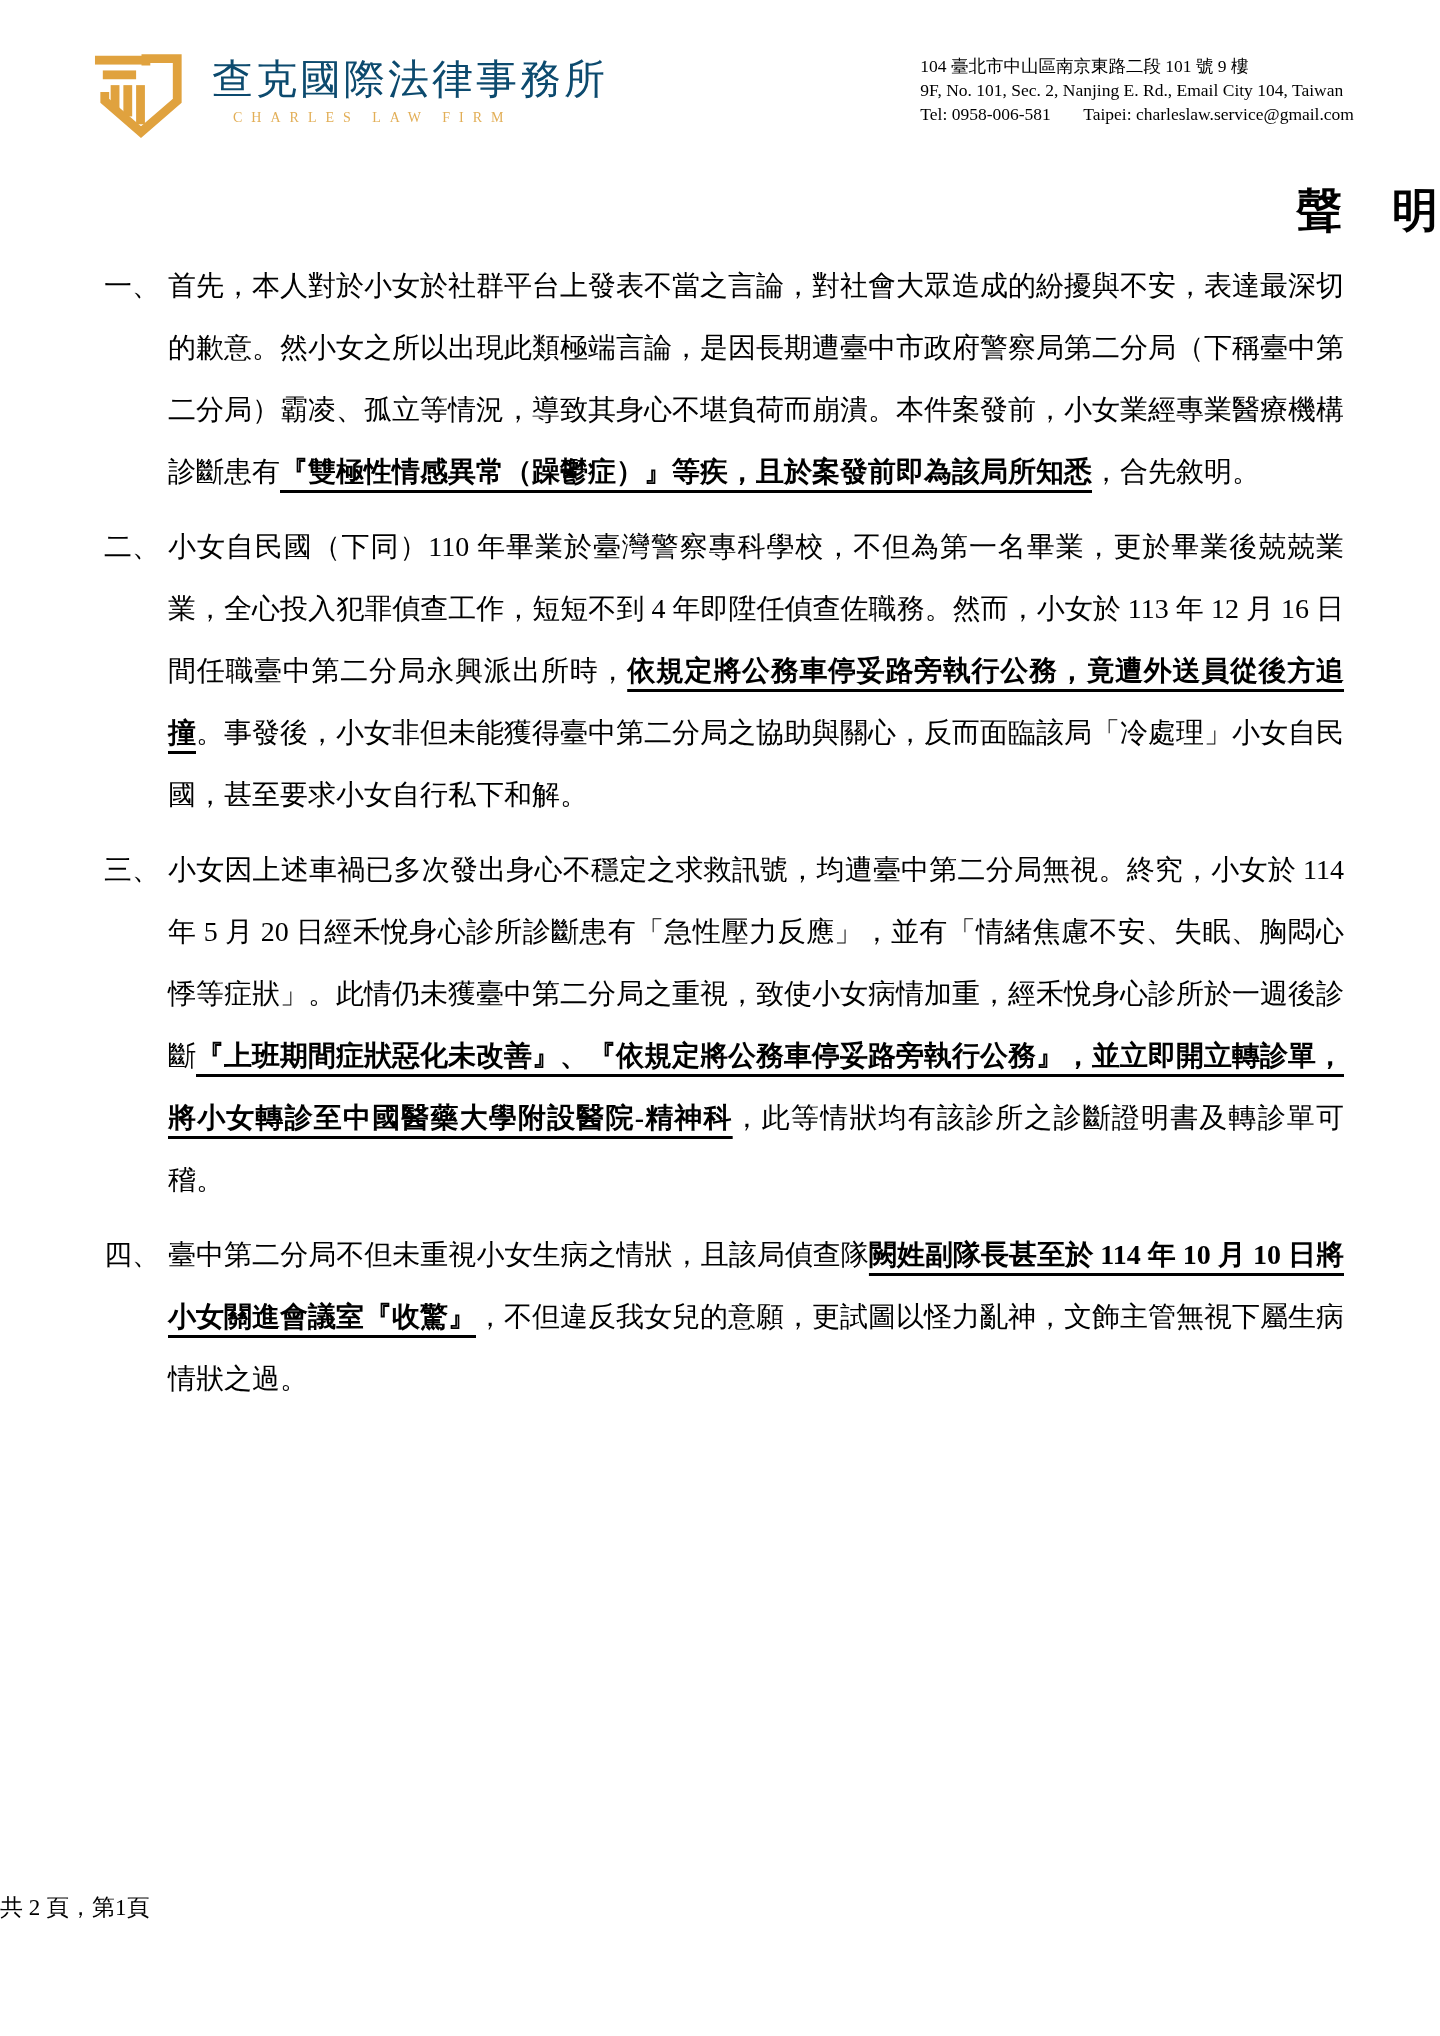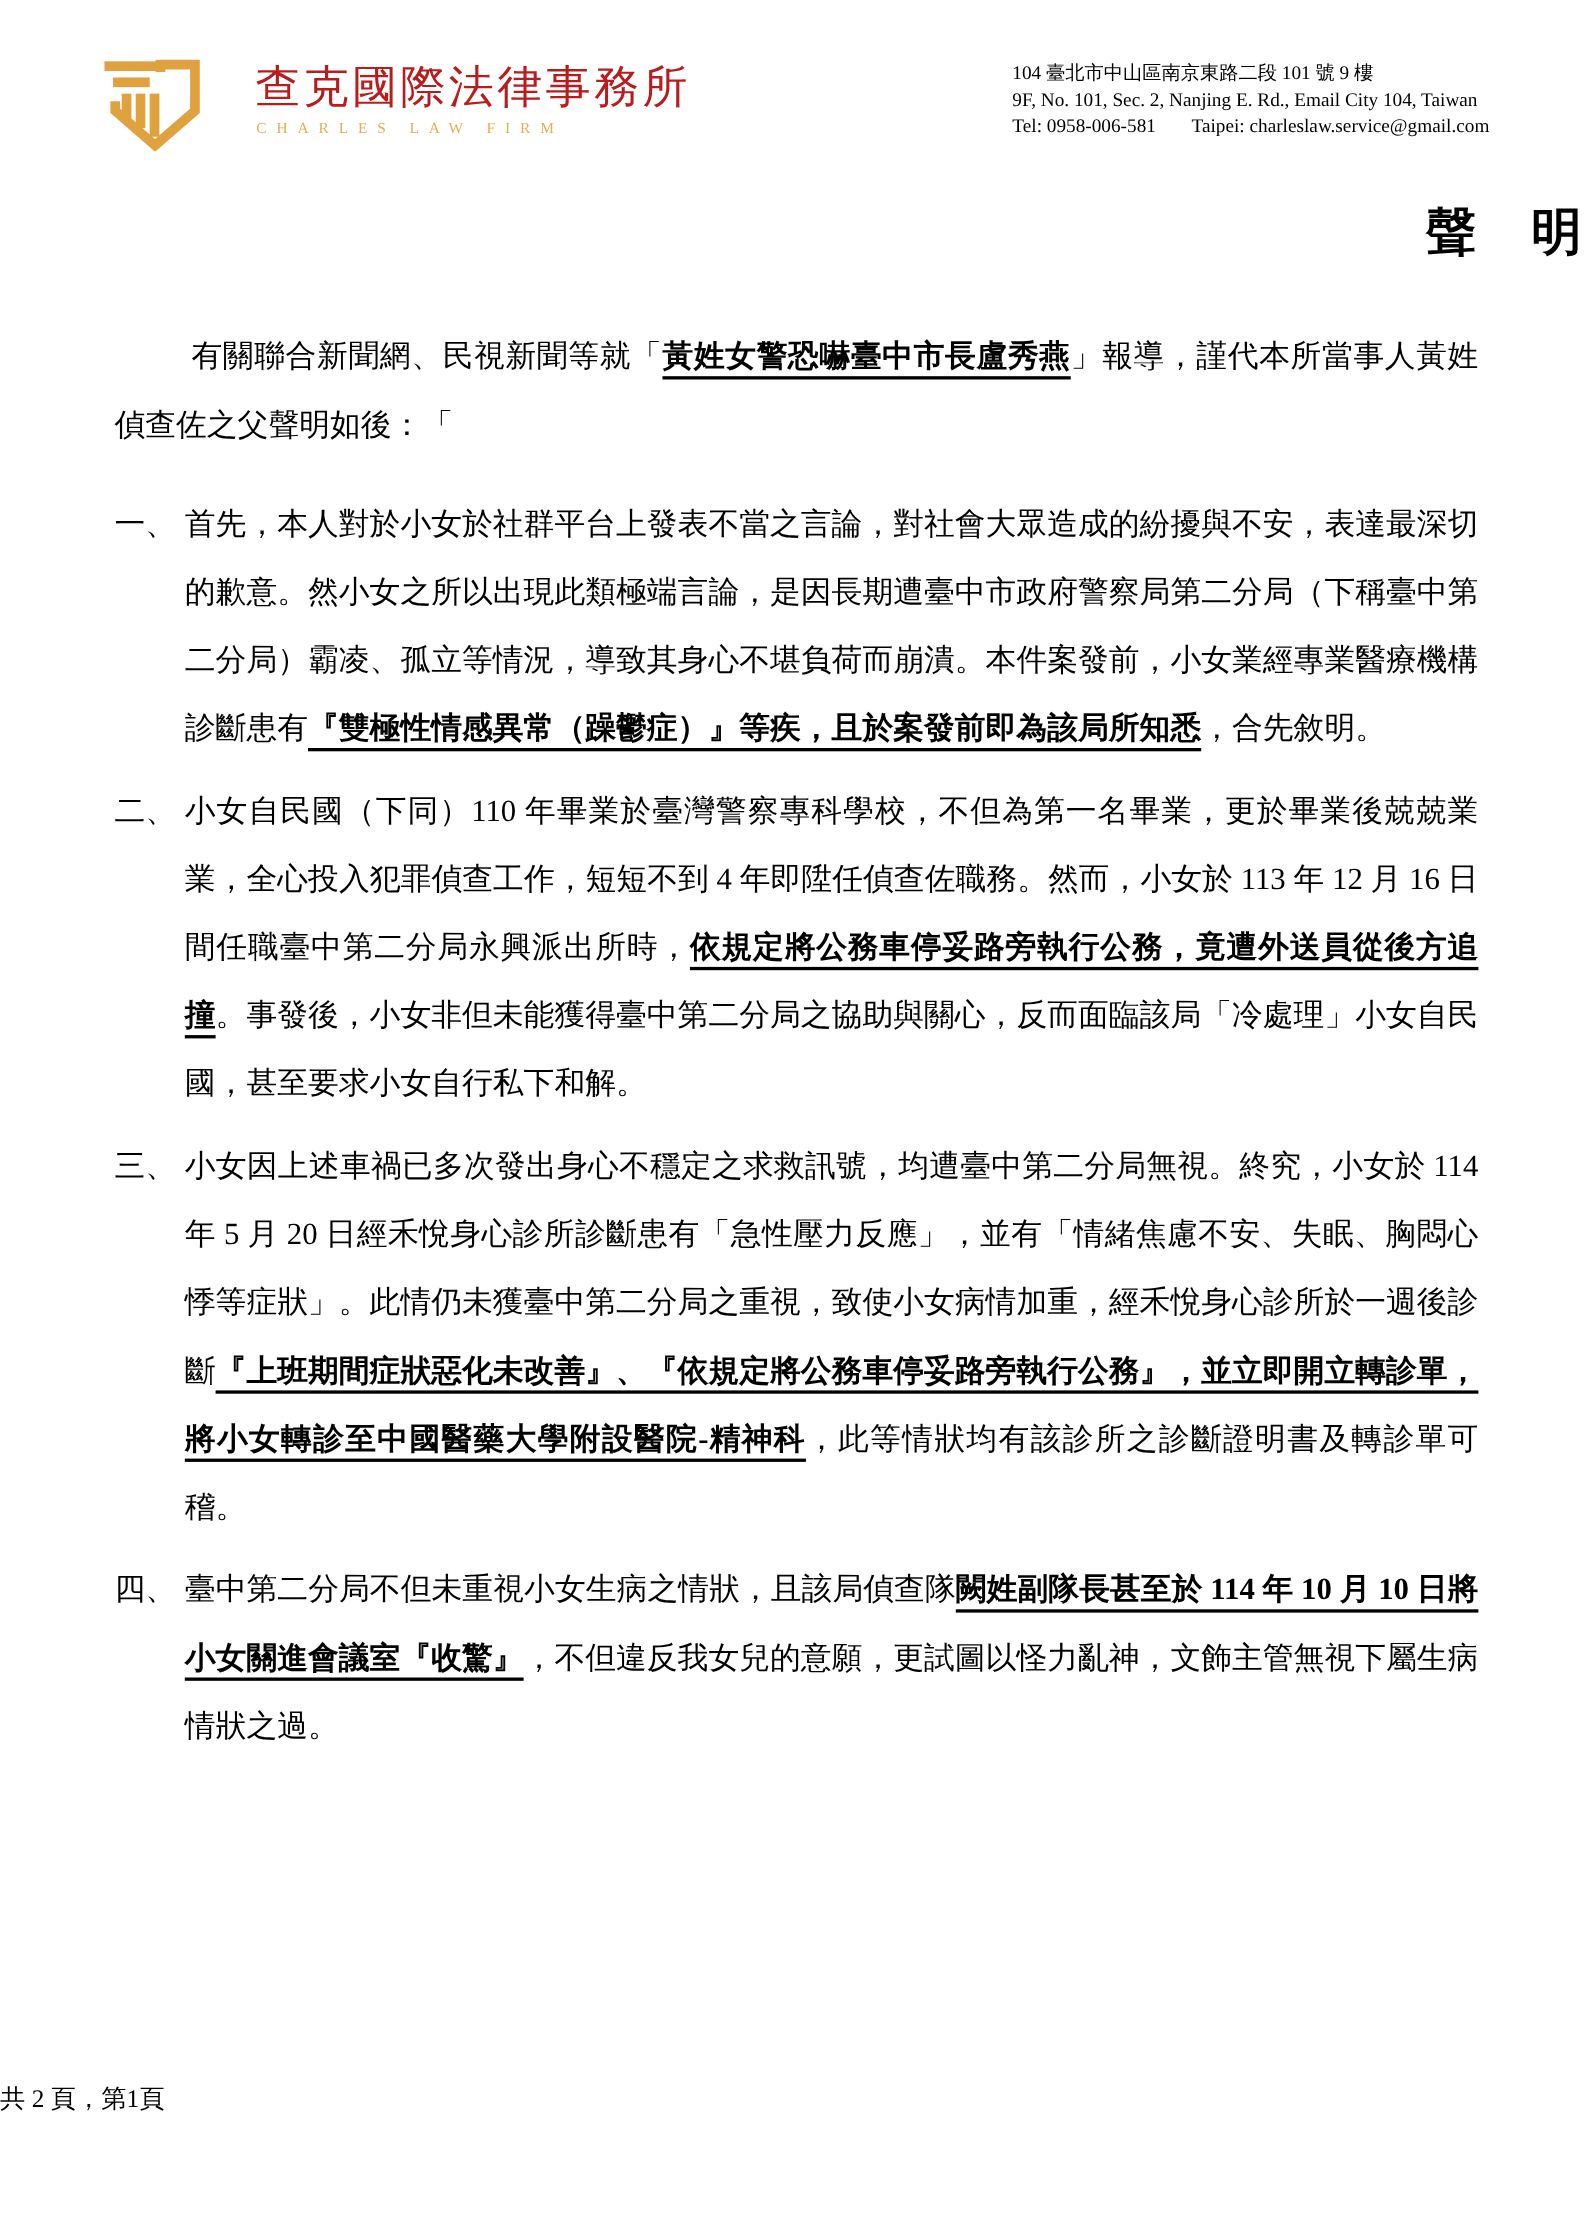--- a/index.html
+++ b/index.html
@@ -11,22 +11,22 @@
   }
   
   .letterhead {
     display:flex; justify-content:space-between; align-items:flex-start;
     padding:44px 86px 0 86px;
   }
   .logo { display:flex; align-items:center; gap:16px; }
   .logo-icon { width:110px; height:94px; flex:0 0 auto; }
   .logo-names { display:flex; flex-direction:column; }
   .firm-zh {
-    font-size:41px; color:#b91c1c; letter-spacing:3px; font-weight:400;
-    white-space:nowrap; line-height:1.15;margin-left:20px;
+    font-size:41px; color:#0c4a6e; letter-spacing:3px; font-weight:400;
+    white-space:nowrap; line-height:1.15;
   }
   .firm-en {
     font-size:14px; color:#E2AE56; letter-spacing:9px; margin-top:7px;
     white-space:nowrap;
     margin-left:21px;
   }
   .addr { font-size:17.5px; line-height:1.38; padding-top:10px;margin-left:37px; }
   .addr div { white-space:nowrap; }
   .addr .email { margin-left:28px; }
   
@@ -85,21 +85,20 @@
       <span>Tel: 0958-006-581</span>
       <span class="email">Taipei: charleslaw.service@gmail.com</span>
     </div>
   </div>
 </div>
 
 <div class="doc-title">聲　明</div>
 
 <div class="content">
 
-  <p class="intro"><span>有關聯合新聞網、民視新聞等就「</span><span class="em">黃姓女警恐嚇臺中市長盧秀燕</span><span>」報導，謹代本所當事人黃姓偵查佐之父聲明如後：「</span></p>
 
   <div class="section">
     <span class="sec-num">一、</span>
     <span class="sec-body"><span>首先，本人對於小女於社群平台上發表不當之言論，對社會大眾造成的紛擾與不安，表達最深切的歉意。然小女之所以出現此類極端言論，是因長期遭臺中市政府警察局第二分局（下稱臺中第二分局）霸凌、孤立等情況，導致其身心不堪負荷而崩潰。本件案發前，小女業經專業醫療機構診斷患有</span><span class="em">『雙極性情感異常（躁鬱症）』等疾，且於案發前即為該局所知悉</span><span>，合先敘明。</span></span>
   </div>
 
   <div class="section">
     <span class="sec-num">二、</span>
     <span class="sec-body"><span>小女自民國（下同）110 年畢業於臺灣警察專科學校，不但為第一名畢業，更於畢業後兢兢業業，全心投入犯罪偵查工作，短短不到 4 年即陞任偵查佐職務。然而，小女於 113 年 12 月 16 日間任職臺中第二分局永興派出所時，</span><span class="em">依規定將公務車停妥路旁執行公務，竟遭外送員從後方追撞</span><span>。事發後，小女非但未能獲得臺中第二分局之協助與關心，反而面臨該局「冷處理」小女自民國，甚至要求小女自行私下和解。</span></span>
   </div>

